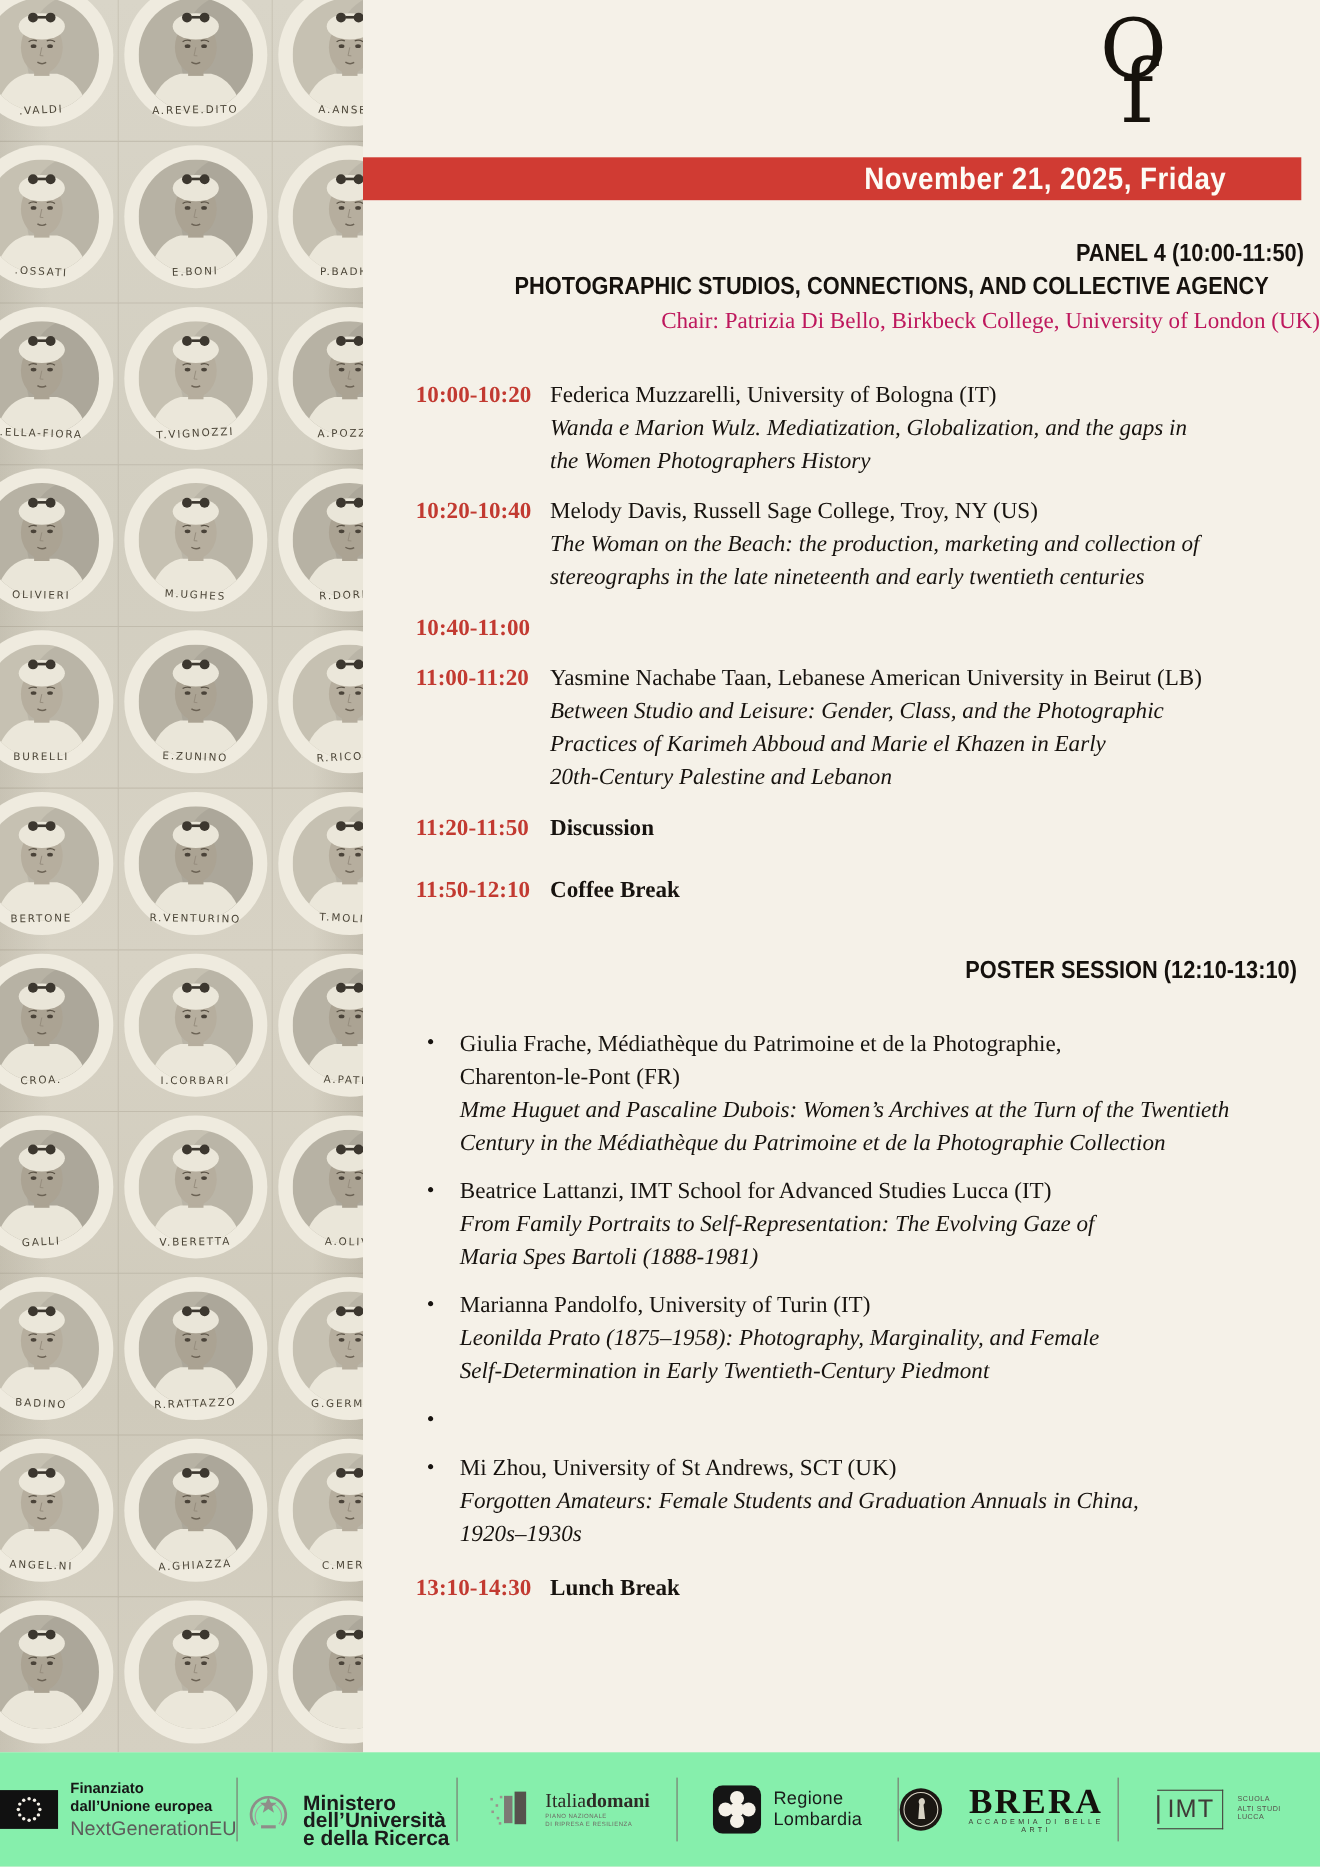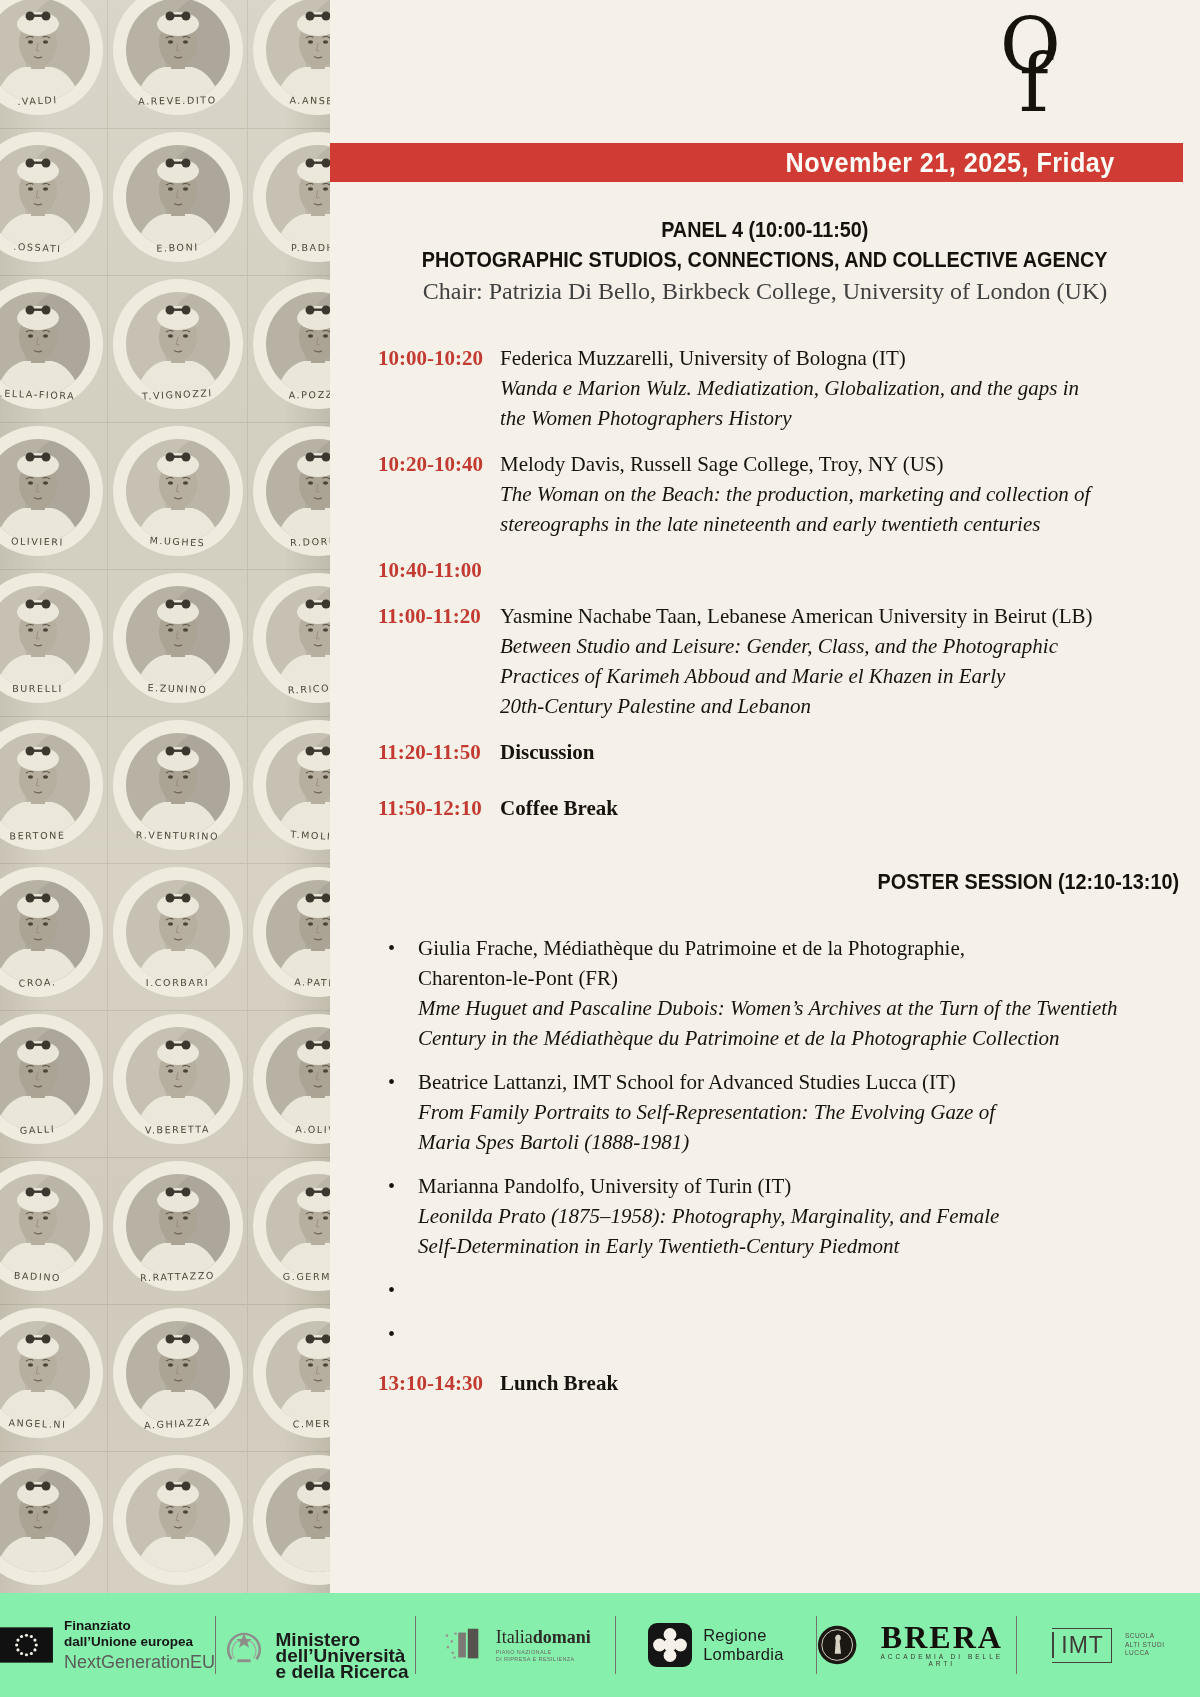--- a/index.html
+++ b/index.html
@@ -52,27 +52,27 @@
     font-weight:700;font-size:28px;letter-spacing:.5px;
     display:inline-block;transform:scaleX(.9);transform-origin:right center;
     white-space:nowrap;
   }
   
   .logo{position:absolute;top:18px;right:116px;width:92px;height:112px;color:#16120c;}
   .logo .o{position:absolute;top:-10px;left:8px;font-family:"DejaVu Serif",serif;font-size:74px;line-height:74px;}
   .logo .f{position:absolute;top:26px;left:27px;font-family:"DejaVu Serif",serif;font-size:80px;line-height:80px;}
   
   .content{position:absolute;left:330px;top:182px;width:870px;box-sizing:border-box;}
-  .panel-head{text-align:center;margin-top:33px;}
+  .panel-head{text-align:right;margin-top:33px;}
   .head-line{
     font-family:"Liberation Sans",sans-serif;font-weight:700;
     font-size:22.5px;line-height:30px;color:#15110d;
     display:inline-block;transform:scaleX(.88);white-space:nowrap;
   }
-  .chair-line{font-size:24px;line-height:30px;margin-top:1px;color:#404040;}
+  .chair-line{font-size:21px;line-height:30px;margin-top:1px;color:#be185d;}
   .sessions{margin-top:37px;}
   .session{display:grid;grid-template-columns:122px 1fr;padding-left:48px;margin-bottom:16px;}
   .session .time{
     color:#c23a31;font-weight:700;font-size:21px;line-height:30px;white-space:nowrap;
   }
   .s-body{font-size:21px;line-height:30px;}
   .s-speaker{}
   .s-title{font-style:italic;}
   .s-label{font-weight:700;}
   .gap-top{margin-top:26px;}
@@ -1056,20 +1056,25 @@
           <div class="s-speaker">Marianna Pandolfo, University of Turin (IT)</div>
           <div class="s-title">Leonilda Prato (1875–1958): Photography, Marginality, and Female</div>
           <div class="s-title">Self-Determination in Early Twentieth-Century Piedmont</div>
         </div>
       </div>
       <div class="poster-item">
         <div class="bullet">•</div>
       </div>
       <div class="poster-item">
         <div class="bullet">•</div>
+        <div class="s-body">
+          <div class="s-speaker">Mi Zhou, University of St Andrews, SCT (UK)</div>
+          <div class="s-title">Forgotten Amateurs: Female Students and Graduation Annuals in China,</div>
+          <div class="s-title">1920s–1930s</div>
+        </div>
       </div>
     </div>
 
   <div class="session lunch">
     <div class="time">13:10-14:30</div>
     <div class="s-body"><span class="s-label">Lunch Break</span></div>
   </div>
 </div>
 
 <div class="footer fsans">

